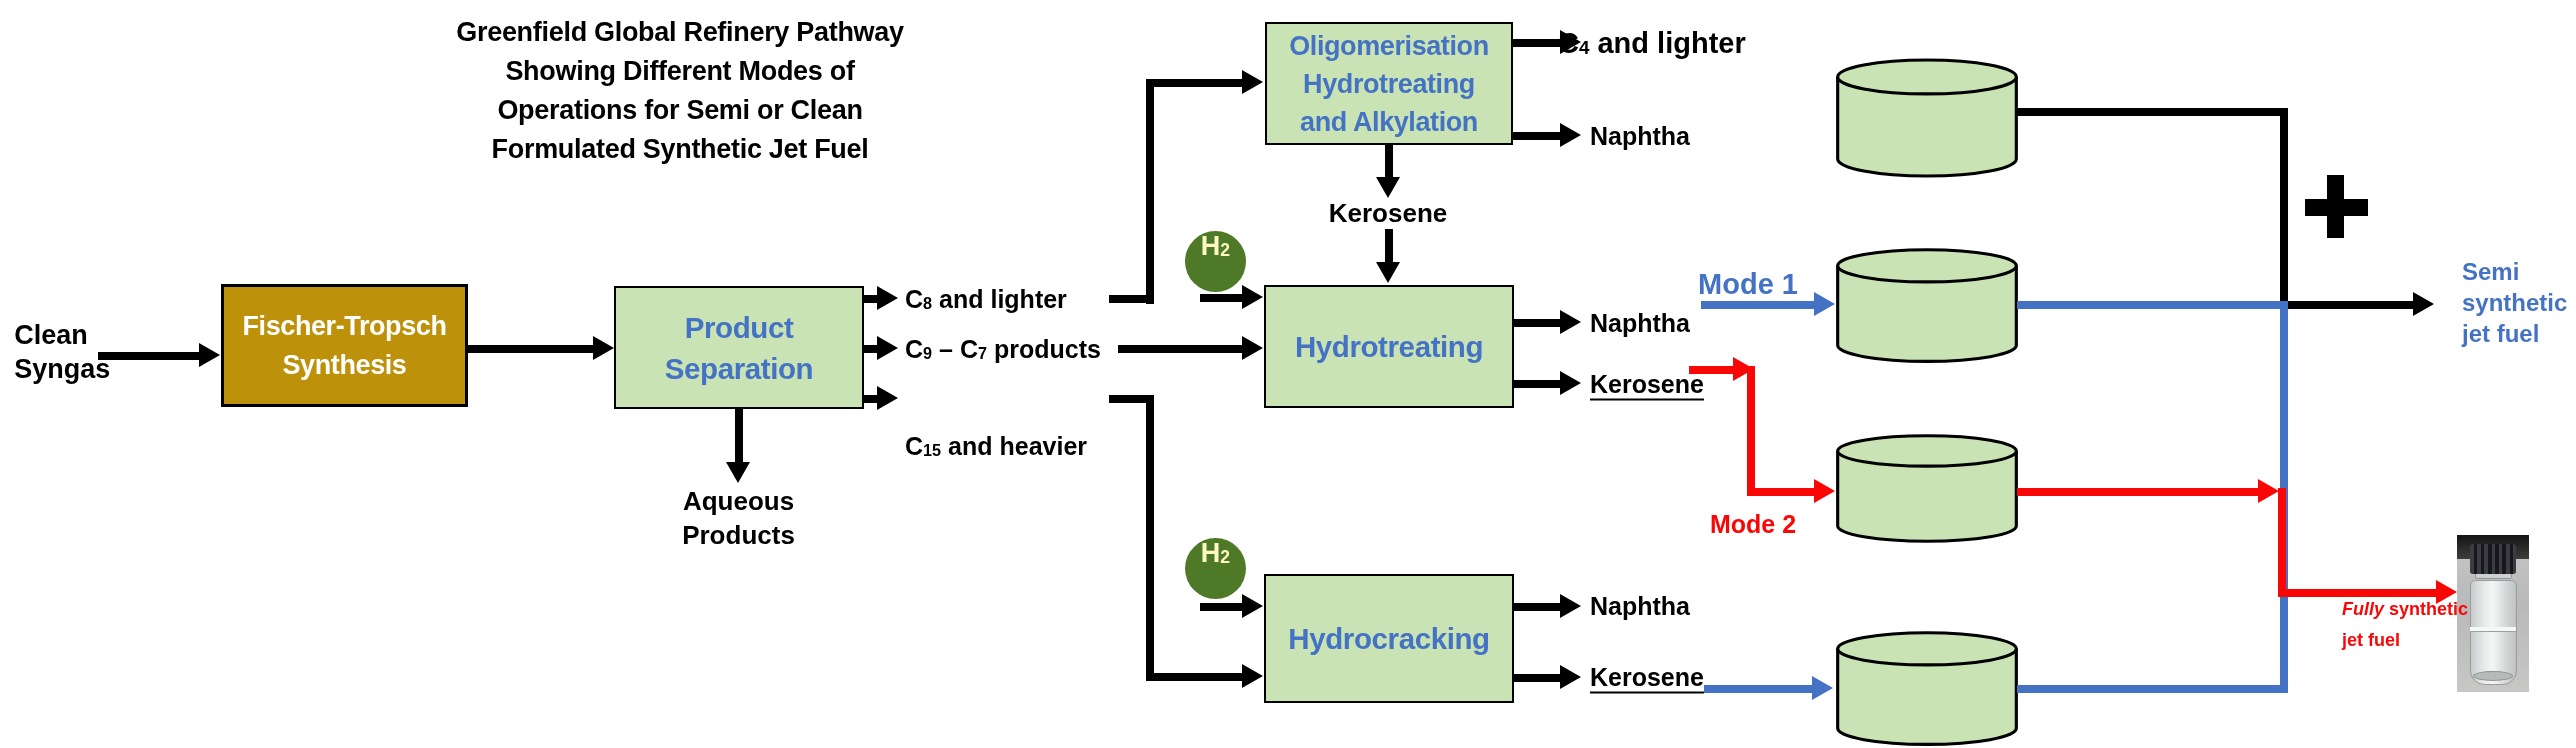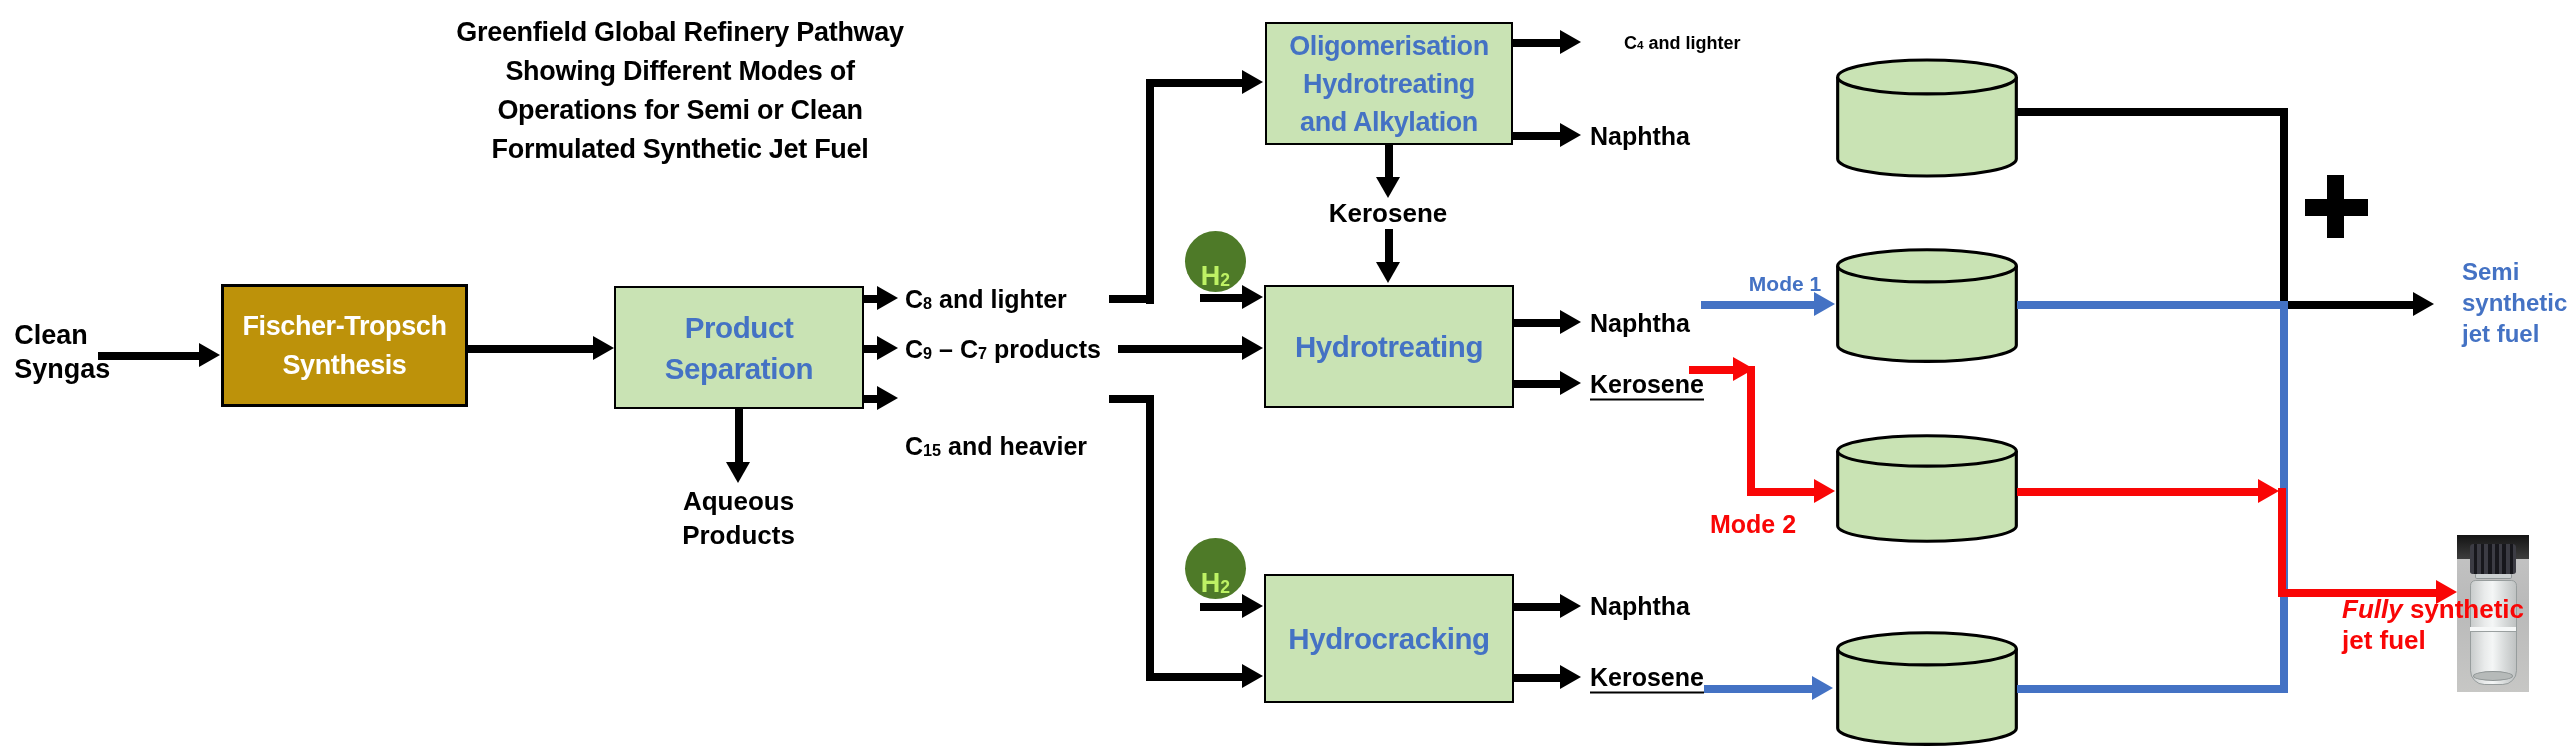--- a/index.html
+++ b/index.html
@@ -21,21 +21,21 @@
   .head-e{position:absolute;width:0;height:0;border-top:12.5px solid transparent;border-bottom:12.5px solid transparent;border-left:21.5px solid var(--black);z-index:2;}
   .head-s{position:absolute;width:0;height:0;border-left:12.5px solid transparent;border-right:12.5px solid transparent;border-top:21.5px solid var(--black);z-index:2;}
   .blue-ln{background:var(--blue);}
   .blue-hd{border-left-color:var(--blue);}
   .red-ln{background:var(--red);z-index:3;}
   .red-hd{border-left-color:var(--red);z-index:3;}
   .pbox{position:absolute;display:flex;flex-direction:column;align-items:center;justify-content:center;
         background:var(--box_green);border:2.7px solid #000;text-align:center;z-index:2;
         color:var(--blue);font-weight:bold;letter-spacing:-0.4px;}
   .h2c{position:absolute;width:61px;height:61px;border-radius:50%;background:var(--h2_green);
-       display:flex;align-items:flex-end;justify-content:center;color:#bef264;font-weight:bold;font-size:27px;z-index:2;}
+       display:flex;align-items:flex-start;justify-content:center;color:#fef9c3;font-weight:bold;font-size:27px;z-index:2;}
   .cyl{position:absolute;z-index:2;}
   .title{position:absolute;left:385px;top:12.5px;width:590px;text-align:center;font-weight:bold;
          font-size:27px;line-height:39px;letter-spacing:-0.3px;color:#000;}
   .plusbar{position:absolute;background:var(--black);z-index:2;}
   .vial{position:absolute;left:2457px;top:535px;width:72px;height:157px;z-index:1;
         background:linear-gradient(180deg,#c6c6c6 0%,#b9b9b9 45%,#c7c7c5 100%);overflow:hidden;}
   .vial .shelf{position:absolute;left:0;top:0;width:72px;height:24px;background:linear-gradient(180deg,#141414,#3d3d3d);}
   .vial .cap{position:absolute;left:13.4px;top:9px;width:46px;height:29.5px;border-radius:3.6px 3.6px 2.7px 2.7px;
         background:repeating-linear-gradient(90deg,#3c3c44 0 3.6px,#17171c 3.6px 7.2px);}
   .vial .lip{position:absolute;left:18px;top:38px;width:37px;height:6.3px;background:#ccd0d1;border:0.9px solid #8f9596;border-radius:1.8px;}
@@ -107,21 +107,21 @@
   <div class="shaft-h" style="left:1146px;top:673px;width:100px;"></div>
   <div class="head-e" style="left:1242px;top:664px;"></div>
 
   <div class="pbox" style="left:1265px;top:22.4px;width:248px;height:123px;font-size:27px;line-height:38px;">
     <div>Oligomerisation</div>
     <div>Hydrotreating</div>
     <div>and Alkylation</div>
   </div>
   <div class="shaft-h" style="left:1513px;top:39px;width:51px;"></div>
   <div class="head-e" style="left:1560px;top:30px;"></div>
-  <div class="lbl cY" style="left:1624px;top:43px;font-size:18px;"><span>C</span><span class="sub">4</span><span> and lighter</span></div>
+  <div class="lbl cY" style="left:1558px;top:43px;font-size:29px;"><span>C</span><span class="sub">4</span><span> and lighter</span></div>
   <div class="shaft-h" style="left:1513px;top:132px;width:51px;"></div>
   <div class="head-e" style="left:1560px;top:123px;"></div>
   <div class="lbl cY" style="left:1590px;top:136px;font-size:25px;">Naphtha</div>
 
   <div class="shaft-v" style="left:1385px;top:143px;height:38px;"></div>
   <div class="head-s" style="left:1376px;top:177px;"></div>
   <div class="lbl cXY" style="left:1388px;top:213px;font-size:26px;">Kerosene</div>
   <div class="shaft-v" style="left:1385px;top:229px;height:36px;"></div>
   <div class="head-s" style="left:1376px;top:262px;"></div>
 
@@ -141,21 +141,21 @@
   <div class="head-e" style="left:1560px;top:371px;"></div>
   <div class="lbl cY" style="left:1590px;top:384px;font-size:25px;"><span class="underl">Kerosene</span></div>
 
   <div class="shaft-h red-ln" style="left:1689px;top:366px;width:48px;"></div>
   <div class="head-e red-hd" style="left:1733px;top:357px;"></div>
   <div class="shaft-v red-ln" style="left:1747px;top:366px;height:130px;"></div>
   <div class="shaft-h red-ln" style="left:1747px;top:488px;width:71px;"></div>
   <div class="head-e red-hd" style="left:1814px;top:479px;"></div>
   <div class="lbl cXY redtx" style="left:1753px;top:524px;font-size:25px;">Mode 2</div>
 
-  <div class="lbl cXY blue" style="left:1748px;top:284px;font-size:21px;margin-left:37px;">Mode 1</div>
+  <div class="lbl cXY blue" style="left:1748px;top:284px;font-size:29px;">Mode 1</div>
   <div class="shaft-h blue-ln" style="left:1701px;top:301px;width:116px;"></div>
   <div class="head-e blue-hd" style="left:1814px;top:292px;"></div>
 
   <div class="h2c" style="left:1185px;top:538px;">
       <span><span>H</span><span class="sub">2</span></span>
     </div>
   <div class="shaft-h" style="left:1200px;top:603px;width:46px;"></div>
   <div class="head-e" style="left:1242px;top:594px;"></div>
 
   <div class="pbox" style="left:1264px;top:574px;width:250px;height:129px;font-size:29.5px;">
@@ -224,19 +224,19 @@
 
   <div class="vial">
     <div class="shelf"></div>
     <div class="body"></div>
     <div class="lvl"></div>
     <div class="bot"></div>
     <div class="lip"></div>
     <div class="cap"></div>
   </div>
 
-  <div class="lbl redtx" style="left:2342px;top:594px;font-size:26px;line-height:31px;z-index:5;">
+  <div class="lbl redtx" style="left:2342px;top:594px;font-size:18px;line-height:31px;z-index:5;">
     <div><i>Fully</i><span> synthetic</span></div>
     <div>jet fuel</div>
   </div>
 
 </div>
 
 
 </body></html>

